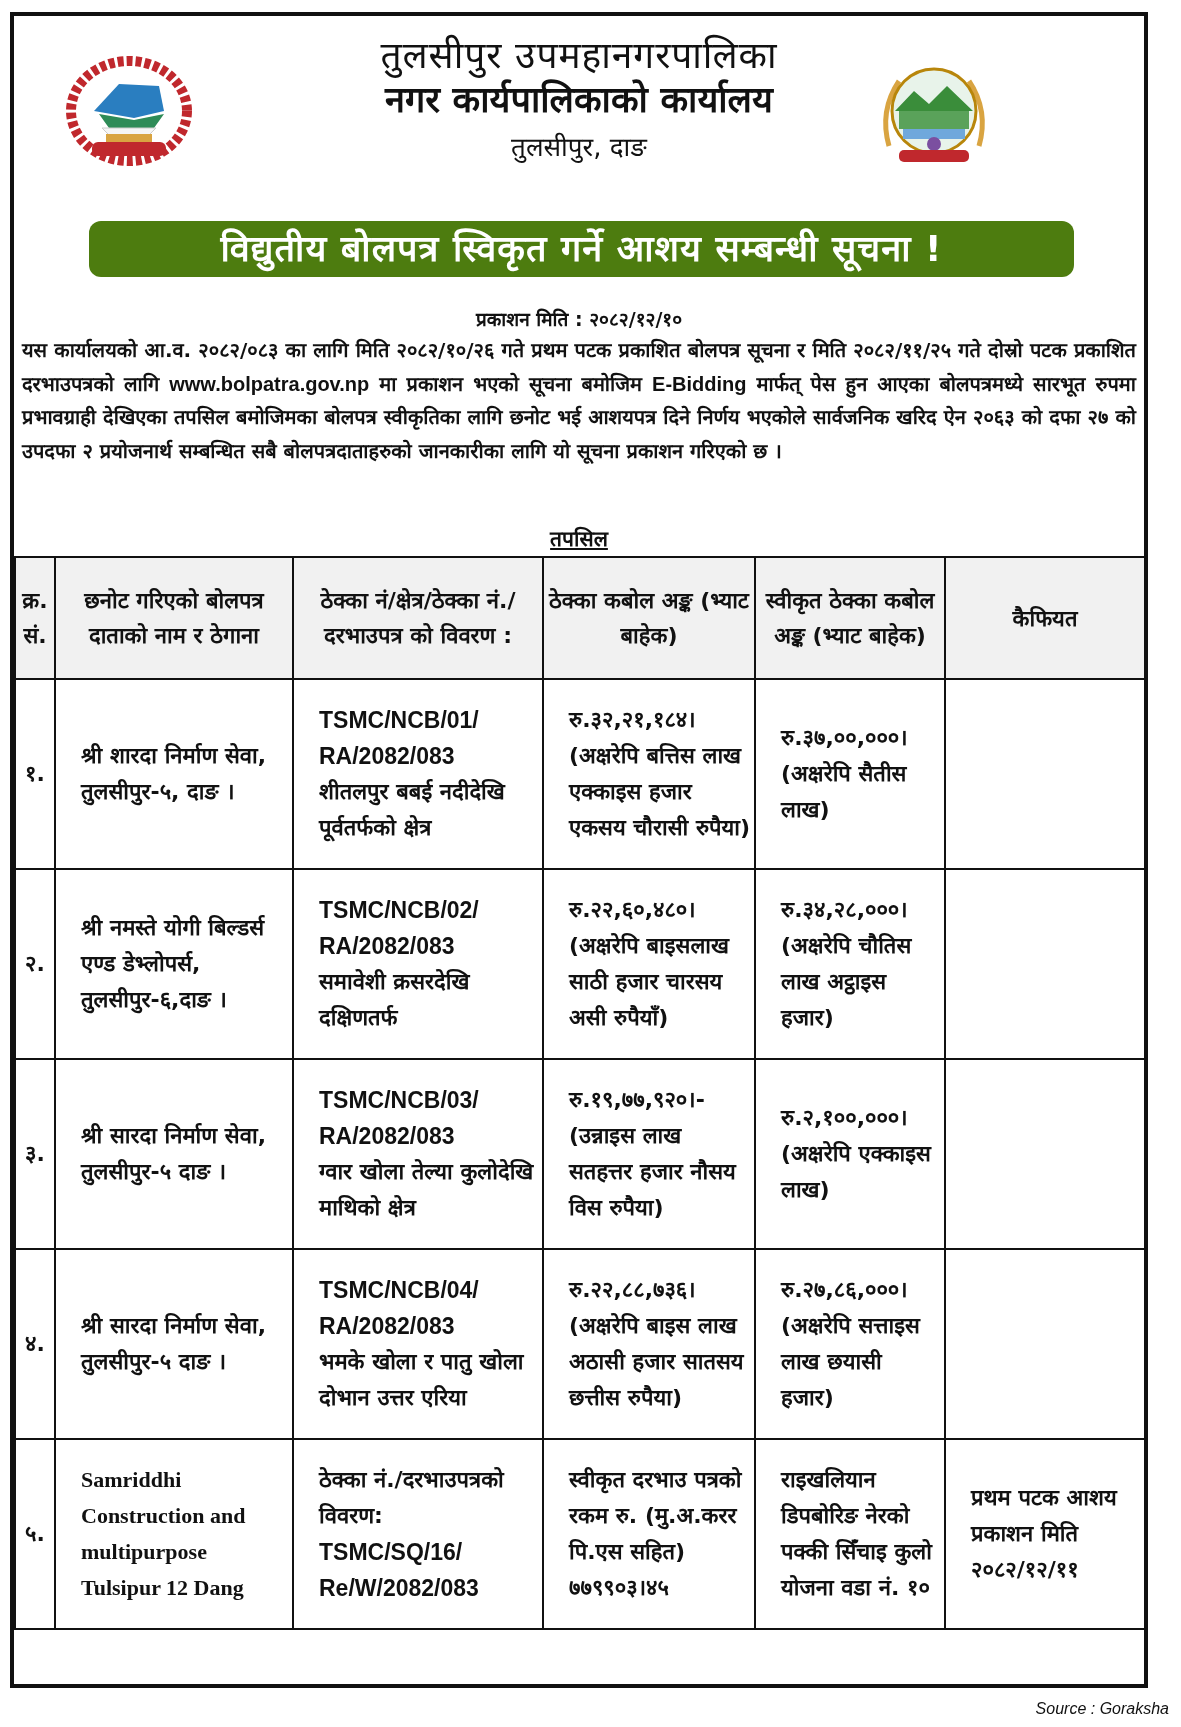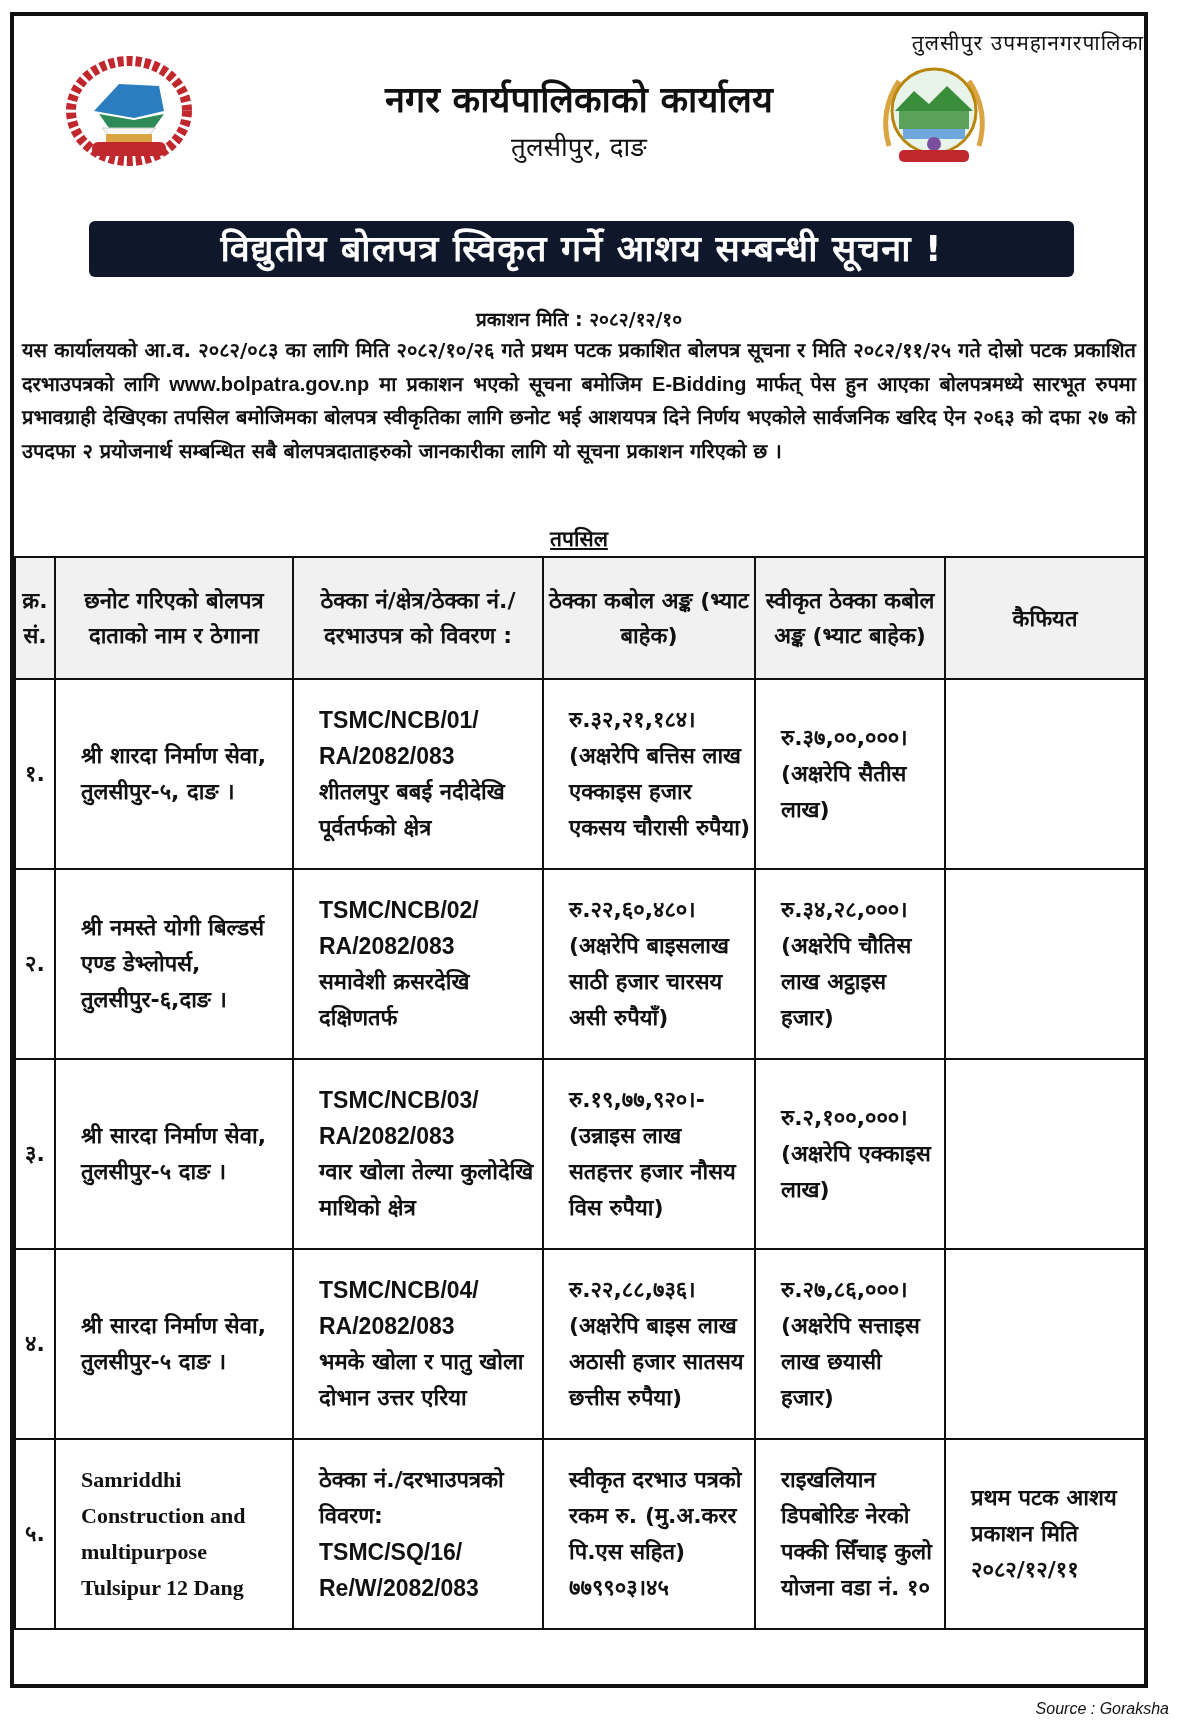--- a/index.html
+++ b/index.html
@@ -10,27 +10,27 @@
     color:#111;
   }
   .frame {
     position:absolute; left:10px; top:12px; width:1138px; height:1676px;
     border:4px solid #111; background:#fff; box-sizing:border-box;
   }
   .header { position:relative; height:200px; text-align:center; }
   .logo { position:absolute; top:40px; width:130px; height:110px; }
   .logo-left { left:50px; }
   .logo-right { left:855px; }
-  .org1 { position:absolute; left:0; right:0; top:12px; font-size:21px; font-weight:normal; letter-spacing:1px;text-align:right; }
+  .org1 { position:absolute; left:0; right:0; top:12px; font-size:37px; font-weight:normal; letter-spacing:1px; }
   .org2 { position:absolute; left:0; right:0; top:58px; font-size:36px; font-weight:bold; }
   .org3 { position:absolute; left:0; right:0; top:112px; font-size:26px; }
   .org4 { position:absolute; left:0; right:0; top:152px; font-size:26px; }
   .banner {
     position:absolute; left:75px; top:205px; width:985px; height:56px;
-    background:#0f172a; color:#fff; border-radius:6px;
+    background:#4d7c0f; color:#fff; border-radius:12px;
     font-size:36px; font-weight:bold; text-align:center; line-height:56px;
     letter-spacing:1px;
   }
   .pubdate { position:absolute; left:0; right:0; top:290px; text-align:center; font-size:19px; font-weight:bold; }
   .body-text {
     position:absolute; left:8px; right:8px; top:318px;
     font-size:20px; font-weight:bold; line-height:33.5px; text-align:justify;
     text-align-last:left;
   }
   .body-text .url { font-family:"Liberation Sans", sans-serif; font-weight:bold; }

